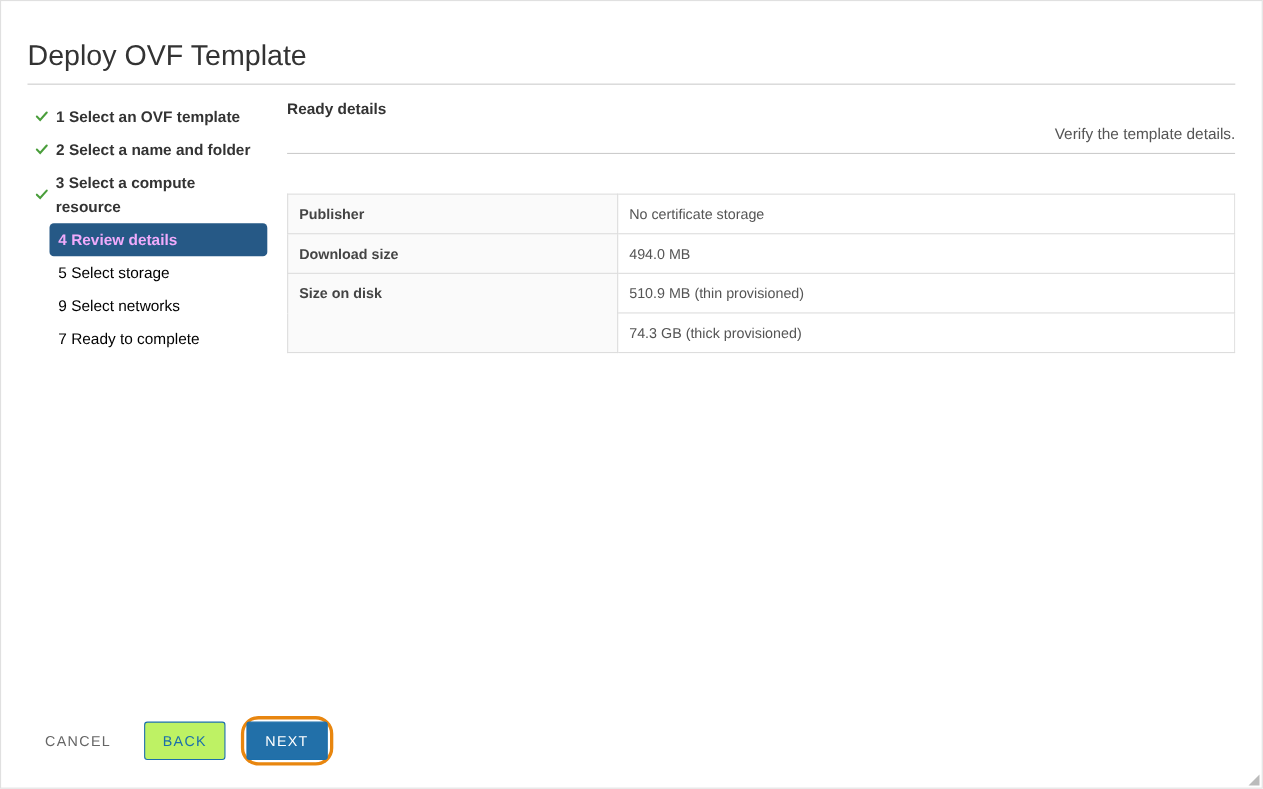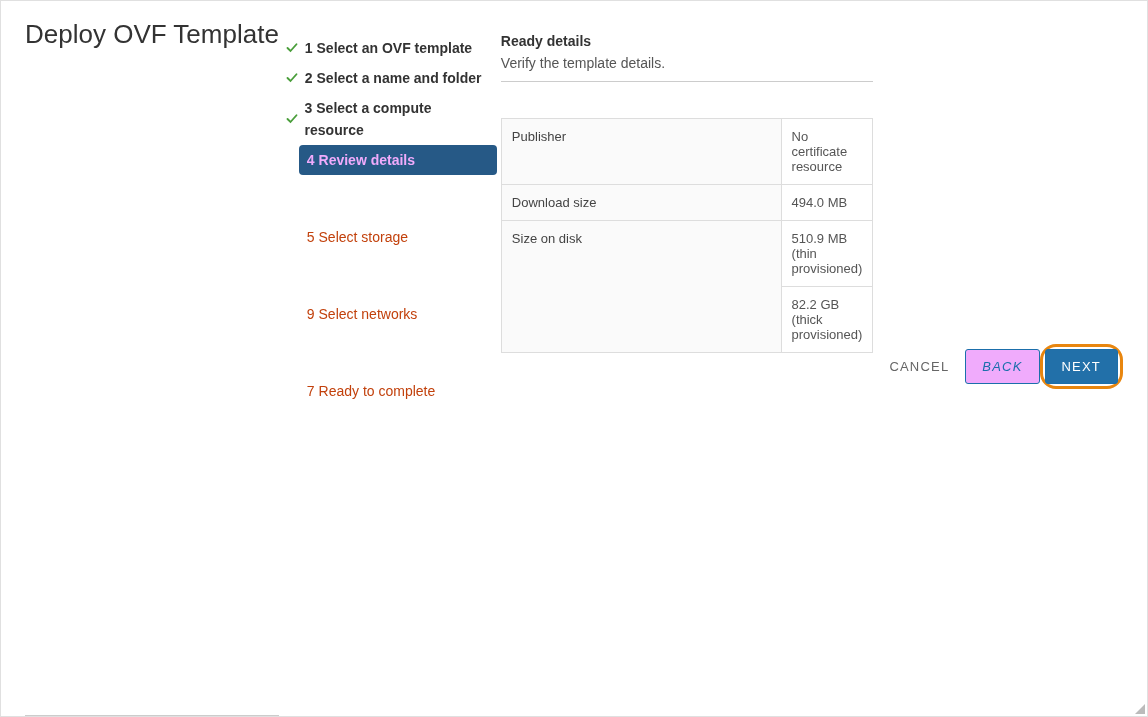--- a/index.html
+++ b/index.html
@@ -9,37 +9,37 @@
     }
     body {
       font-family: "Helvetica Neue", Arial, sans-serif;
       background: #fff;
       width: 1148px;
       height: 717px;
       position: relative;
       border: 1px solid #e0e0e0;
     }
     .dialog {
-      padding: 18px 24px 0 24px;
+      padding: 34px 24px 0 24px;
       height: 100%;
       display: flex;
-      flex-direction: row;
+      flex-direction: column;
     }
     .dialog-title {
       font-size: 26px;
       font-weight: 300;
       color: #333;
       padding-bottom: 10px;
       border-bottom: 1px solid #ccc;
     }
     .dialog-body {
       display: flex;
       flex: 1;
       padding-top: 14px;
-      gap: 4px;
+      gap: 18px;
       overflow: hidden;
     }
     .steps {
       width: 218px;
       flex-shrink: 0;
     }
     .step {
       display: flex;
       align-items: center;
       padding: 4px 6px;
@@ -65,22 +65,21 @@
       padding-left: 8px;
     }
     .step.active .label {
       color: #f0abfc;
     }
     .step.pending {
       margin-left: 20px;
       padding-left: 8px;
     }
     .step.pending .label {
-      color: #c2410c;
-      margin-top: 47px;
+      color: #000000;
     }
     .check svg {
       width: 12px;
       height: 12px;
     }
     .content {
       flex: 1;
       display: flex;
       flex-direction: column;
     }
@@ -91,65 +90,66 @@
     }
     .content-title {
       font-size: 14px;
       font-weight: 600;
       color: #333;
       margin-bottom: 6px;
     }
     .content-subtitle {
       font-size: 14px;
       color: #555;
+      text-align: right;
     }
     .details-table {
       border: 1px solid #ddd;
       border-collapse: collapse;
       width: 100%;
       font-size: 13px;
     }
     .details-table td {
       border: 1px solid #ddd;
       padding: 10px 10px;
       vertical-align: top;
     }
     .details-table td.k {
       width: 300px;
       background: #fafafa;
       color: #444;
-      font-weight: 400;
+      font-weight: 700;
     }
     .details-table td.v {
       color: #555;
     }
     .footer {
       display: flex;
-      justify-content: flex-end;
+      justify-content: flex-start;
       align-items: center;
+      gap: 14px;
       padding: 18px 0 20px 0;
     }
     .btn {
       font-size: 13px;
       letter-spacing: 1.2px;
       padding: 9px 16px;
       cursor: pointer;
       font-weight: 500;
       border-radius: 3px;
     }
     .btn-cancel {
       border: none;
       background: transparent;
       color: #666;
     }
     .btn-back {
       border: 1px solid #1b6fab;
-      background: #f0abfc;
+      background: #bef264;
       color: #1b6fab;
-      font-style: italic;
     }
     .btn-next {
       border: 1px solid #1b6fab;
       background: #2270a9;
       color: #fff;
     }
     .highlight {
       border: 3px solid #e8860f;
       border-radius: 16px;
       padding: 2px;
@@ -221,32 +221,32 @@
     <div class="content">
       <div class="content-header">
         <div class="content-title">Ready details</div>
         <div class="content-subtitle">Verify the template details.</div>
       </div>
 
       <table class="details-table">
         <tbody>
             <tr>
           <td class="k">Publisher</td>
-          <td class="v">No certificate resource</td>
+          <td class="v">No certificate storage</td>
         </tr>
         <tr>
           <td class="k">Download size</td>
           <td class="v">494.0 MB</td>
         </tr>
         <tr>
           <td class="k" rowspan="2">Size on disk</td>
           <td class="v">510.9 MB (thin provisioned)</td>
         </tr>
         <tr>
-          <td class="v">82.2 GB (thick provisioned)</td>
+          <td class="v">74.3 GB (thick provisioned)</td>
         </tr>
       </tbody>
         </table>
     </div>
   </div>
 
   <div class="footer">
     <button class="btn btn-cancel">CANCEL</button>
     <button class="btn btn-back">BACK</button>
     <span class="highlight">

